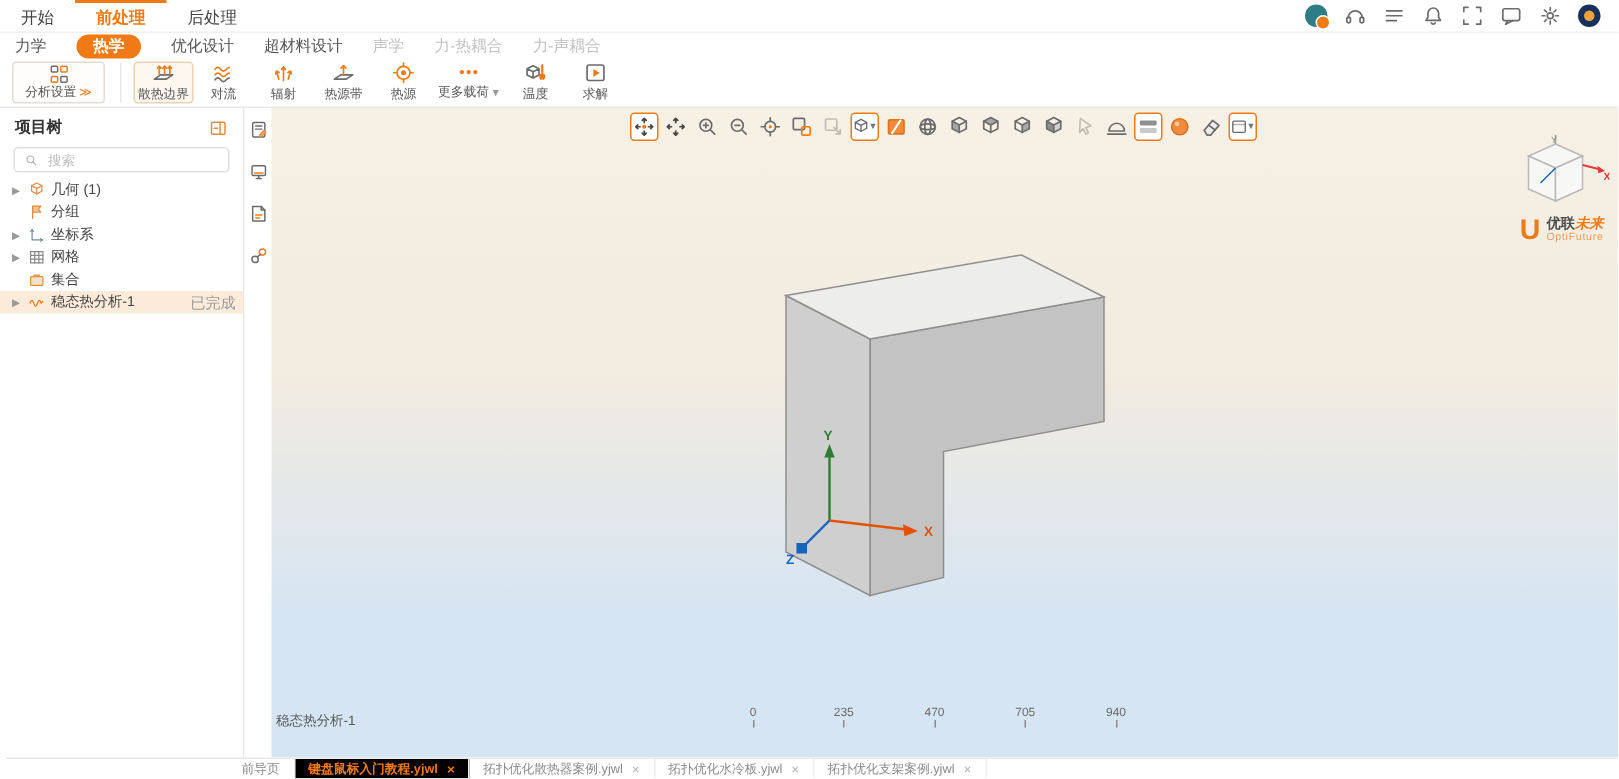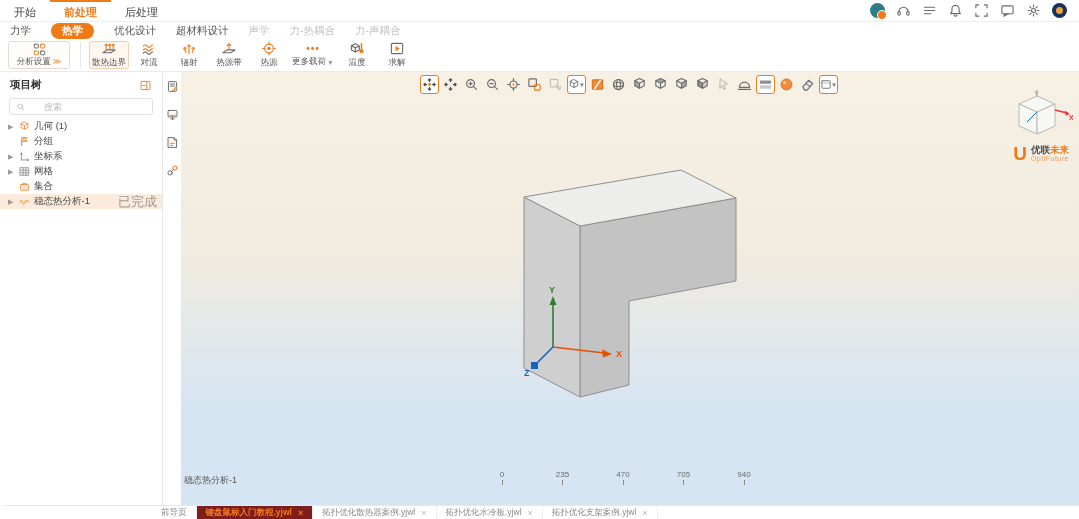--- a/index.html
+++ b/index.html
@@ -37,58 +37,58 @@
   .tool .caret{color:#999;font-size:7px;margin-left:1px;}
   .tool.wide{width:48px;}
   .dots{color:#f07b16;font-weight:bold;letter-spacing:1px;font-size:10px;line-height:10px;}
   
   #left-panel{position:absolute;left:0;top:72px;width:163px;height:433px;border-right:1px solid #e6e6e6;background:#fff;}
   #lp-head{display:flex;align-items:flex-end;justify-content:space-between;padding:6px 10px 2px 10px;}
   #lp-title{font-size:10.5px;color:#333;font-weight:bold;}
   #lp-head .ico{width:13px;height:13px;color:#e58b3a;}
   #lp-search{margin:4px 9px;height:17px;border:1px solid #e0e0e0;border-radius:3px;display:flex;align-items:center;gap:4px;padding:0 6px;color:#b5b5b5;}
   #lp-search .ico{width:10px;height:10px;}
-  #lp-search input{border:none;outline:none;flex:1;font-size:9px;color:#666;min-width:0;background:transparent;margin-left:12px;}
+  #lp-search input{border:none;outline:none;flex:1;font-size:9px;color:#666;min-width:0;background:transparent;}
   #lp-search input::placeholder{color:#bbb;}
   #tree{margin-top:2px;}
   .trow{height:15px;display:flex;align-items:center;gap:4px;padding-left:8px;padding-right:5px;font-size:9.5px;color:#444;cursor:default;}
   .trow .exp{width:7px;font-size:7px;color:#999;visibility:hidden;}
   .trow.expandable .exp{visibility:visible;}
   .trow .ico{width:11px;height:11px;}
   .trow.selected{background:#fcebdb;}
-  .trow .status{margin-left:auto;font-size:13px;color:#999;}
+  .trow .status{margin-left:auto;font-size:10px;color:#999;}
   
   #side-strip{position:absolute;left:163px;top:72px;width:18px;height:433px;background:#fff;display:flex;flex-direction:column;align-items:center;padding-top:8px;gap:15px;}
   #side-strip .ico{width:13px;height:13px;color:#8a8a8a;}
   
   #canvas{position:absolute;left:181px;top:72px;width:898px;height:433px;}
   #cv-toolbar{position:absolute;left:239px;top:3px;display:flex;align-items:center;gap:2px;}
   .cbtn{width:19px;height:19px;border:1px solid transparent;border-radius:3px;display:flex;align-items:center;justify-content:center;background:transparent;}
   .cbtn.selected{border-color:#f07b16;background:#fff;}
   .cbtn.disabled{opacity:.38;}
   .cbtn .ico{width:15px;height:15px;}
   .cbtn .caret{font-size:6px;color:#777;margin-left:-1px;}
   #model-svg{position:absolute;left:0;top:0;}
   #viewcube{position:absolute;right:6px;top:18px;}
   #brand{position:absolute;right:10px;top:72px;display:flex;align-items:center;gap:4px;}
   #brand .u{font-size:19px;font-weight:bold;color:#f07b16;line-height:1;}
   #brand .t1{font-size:9.5px;font-weight:bold;color:#4f4f4f;line-height:1.1;}
-  #brand .t1 .hl{color:#f07b16;}
+  #brand .t1 .hl{color:#f07b16;font-style:italic;}
   #brand .t2{font-size:7px;color:#ef9b57;letter-spacing:.5px;}
   #cv-status{position:absolute;left:3px;top:402px;font-size:9px;color:#555;}
   #ruler{position:absolute;left:311px;top:398px;width:262px;}
   #ruler .nums{display:flex;justify-content:space-between;}
   .rtick{width:20px;display:flex;flex-direction:column;align-items:center;color:#6b6b6b;font-size:8px;}
   .rtick .bar{width:1px;height:5px;background:#8a8a8a;margin-top:1px;}
   #ruler .unit{text-align:center;font-size:7.5px;color:#9a9a9a;margin-top:1px;}
   
   #bottombar{position:absolute;left:4px;top:505px;width:1079px;height:14px;border-top:1px solid #e8e8e8;background:#fff;display:flex;align-items:stretch;padding-left:148px;}
   .btab{display:flex;align-items:center;gap:6px;padding:0 9px;font-size:8.5px;color:#8a8a8a;border-right:1px solid #eee;white-space:nowrap;}
   .btab .x{color:#b5b5b5;font-size:9px;}
-  .btab.active{background:#7f1d1d;color:#f07b16;font-weight:bold;}
+  .btab.active{background:#000000;color:#f07b16;font-weight:bold;}
   .btab.active .x{color:#f07b16;}
 </style>
 </head>
 <body>
 
 <div id="app">
 
   <div id="cats">
     <div style="display:flex;align-items:center;gap:20px;">
 

